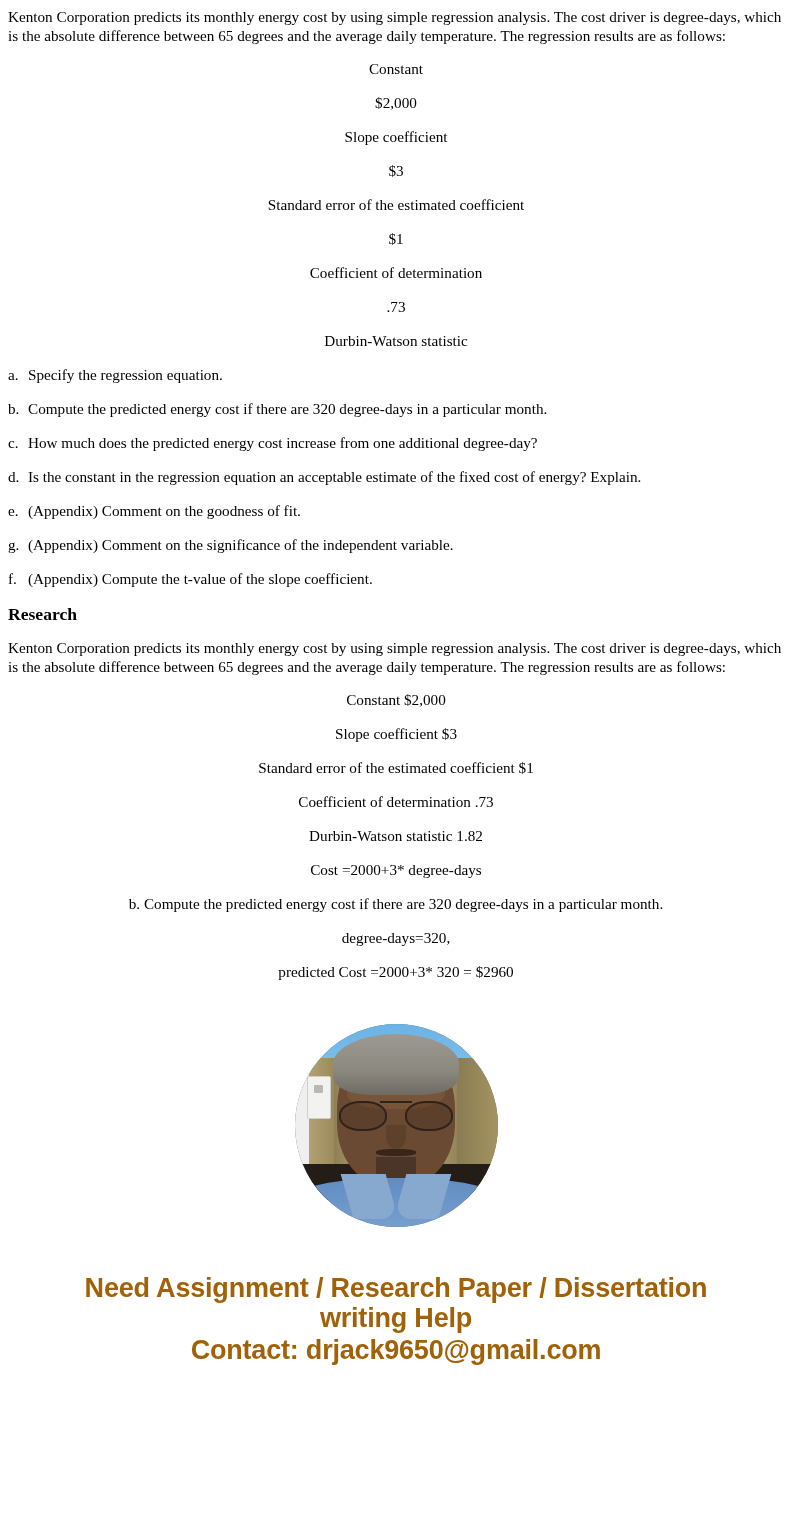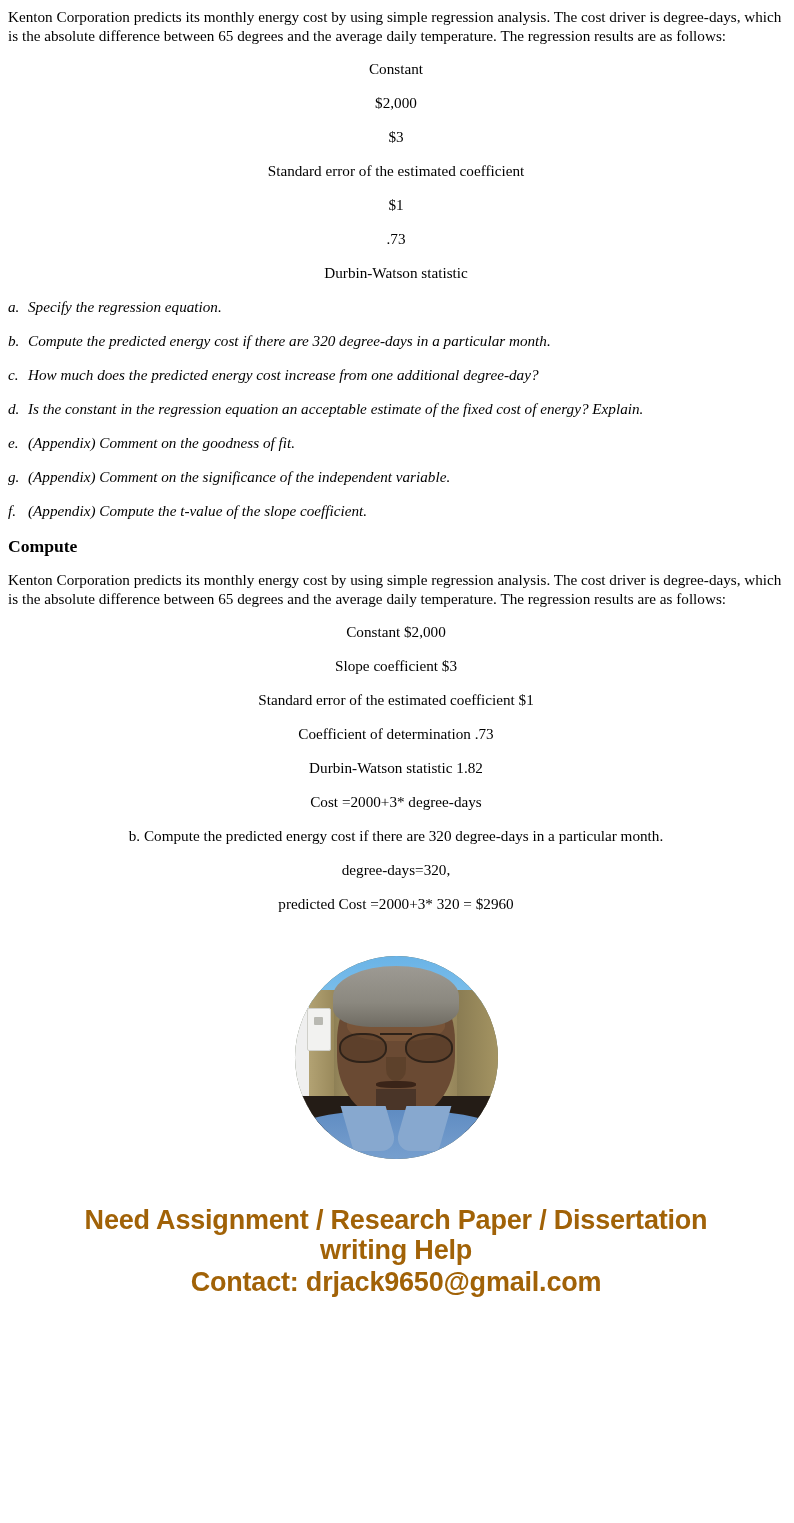--- a/index.html
+++ b/index.html
@@ -46,21 +46,20 @@
     list-style: none;
     margin: 0;
     padding: 0;
   }
   .alpha-item {
     font-size: 15.2px;
     line-height: 18.5px;
     margin: 0 0 15.5px 0;
     padding: 0;
     text-indent: 0;
-    font-style: italic;
   }
   .alpha-item .marker {
     display: inline-block;
     width: 20px;
   }
   .solution-heading {
     font-size: 17.6px;
     font-weight: bold;
     line-height: 20px;
     margin: 0 0 15px 0;
@@ -264,25 +263,27 @@
 <div class="page">
 
   <div class="para-block">
     <p class="body-text">Kenton Corporation predicts its monthly energy cost by using simple regression analysis. The cost driver is degree-days, which is the absolute difference between 65 degrees and the average daily temperature. The regression results are as follows:</p>
   </div>
 
   <div>
     <div class="single-line">Constant</div>
     <div class="single-line">$2,000</div>
 
+    <div class="single-line">Slope coefficient</div>
     <div class="single-line">$3</div>
 
     <div class="single-line">Standard error of the estimated coefficient</div>
     <div class="single-line">$1</div>
 
+    <div class="single-line">Coefficient of determination</div>
     <div class="single-line">.73</div>
 
     <div class="single-line">Durbin-Watson statistic</div>
   </div>
 
   <div class="alpha-list">
     <div class="alpha-item">
       <span class="marker">a.</span><span>Specify the regression equation.</span>
     </div>
     <div class="alpha-item">
@@ -298,21 +299,21 @@
       <span class="marker">e.</span><span>(Appendix) Comment on the goodness of fit.</span>
     </div>
     <div class="alpha-item">
       <span class="marker">g.</span><span>(Appendix) Comment on the significance of the independent variable.</span>
     </div>
     <div class="alpha-item">
       <span class="marker">f.</span><span>(Appendix) Compute the t-value of the slope coefficient.</span>
     </div>
   </div>
 
-  <h2 class="solution-heading">Compute</h2>
+  <h2 class="solution-heading">Research</h2>
 
   <div class="para-block">
     <p class="body-text">Kenton Corporation predicts its monthly energy cost by using simple regression analysis. The cost driver is degree-days, which is the absolute difference between 65 degrees and the average daily temperature. The regression results are as follows:</p>
   </div>
 
   <div>
     <div class="single-line">Constant   $2,000</div>
     <div class="single-line">Slope coefficient $3</div>
     <div class="single-line">Standard error of the estimated coefficient $1</div>
     <div class="single-line">Coefficient of determination .73</div>

